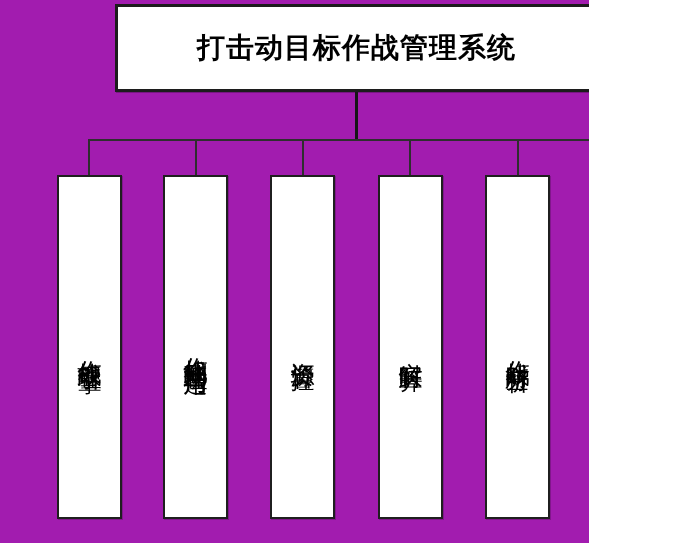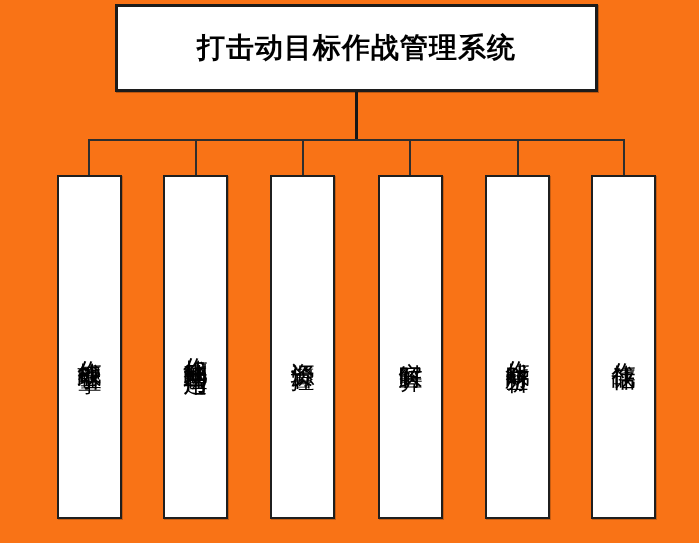--- a/index.html
+++ b/index.html
@@ -2,23 +2,23 @@
 <html><head>
 <meta charset="utf-8">
 <style>
   html, body {
     margin: 0;
     padding: 0;
     background: #ffffff;
   }
   .canvas {
     position: relative;
-    width: 699px;
+    width: 589px;
     height: 543px;
-    background: #f97316;
+    background: #a21caf;
     font-family: "Liberation Sans", sans-serif;
     overflow: hidden;
   }
   
   .root-box {
     position: absolute;
     left: 115px;
     top: 4px;
     width: 483px;
     height: 88px;

